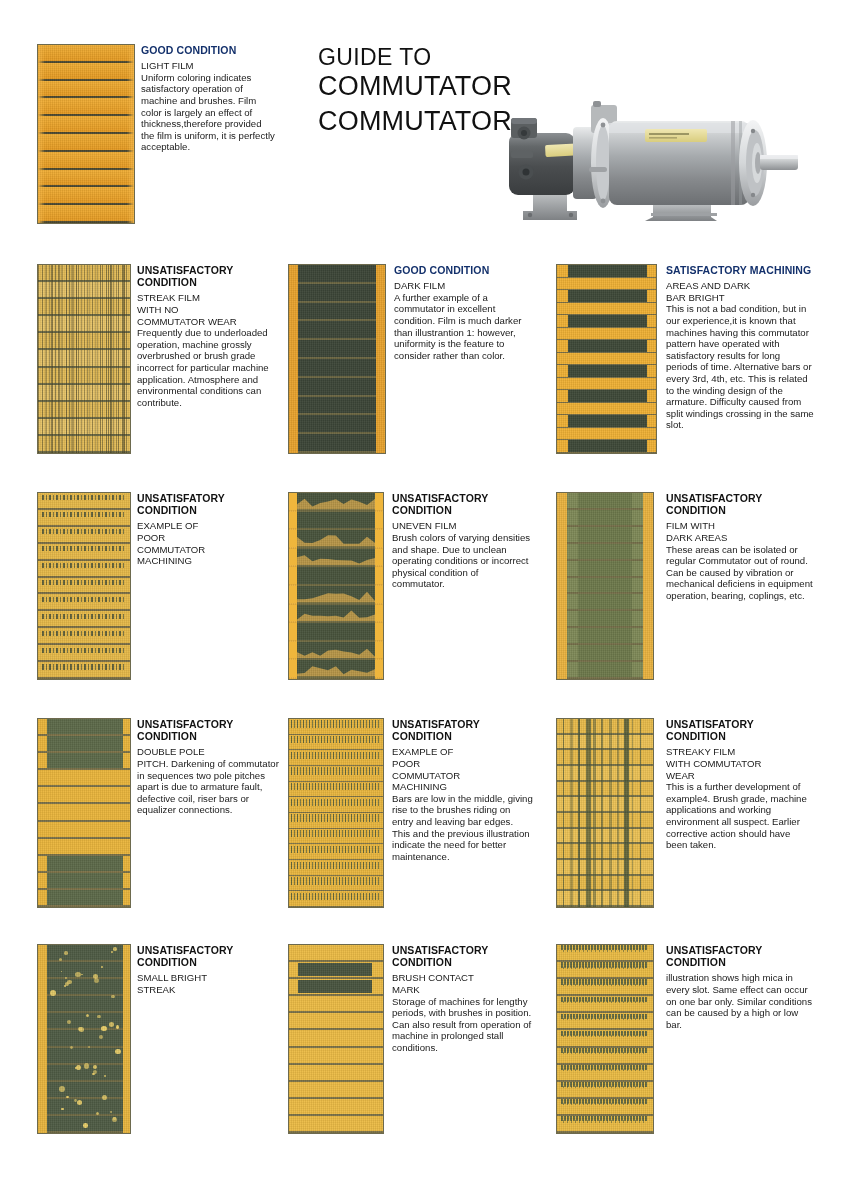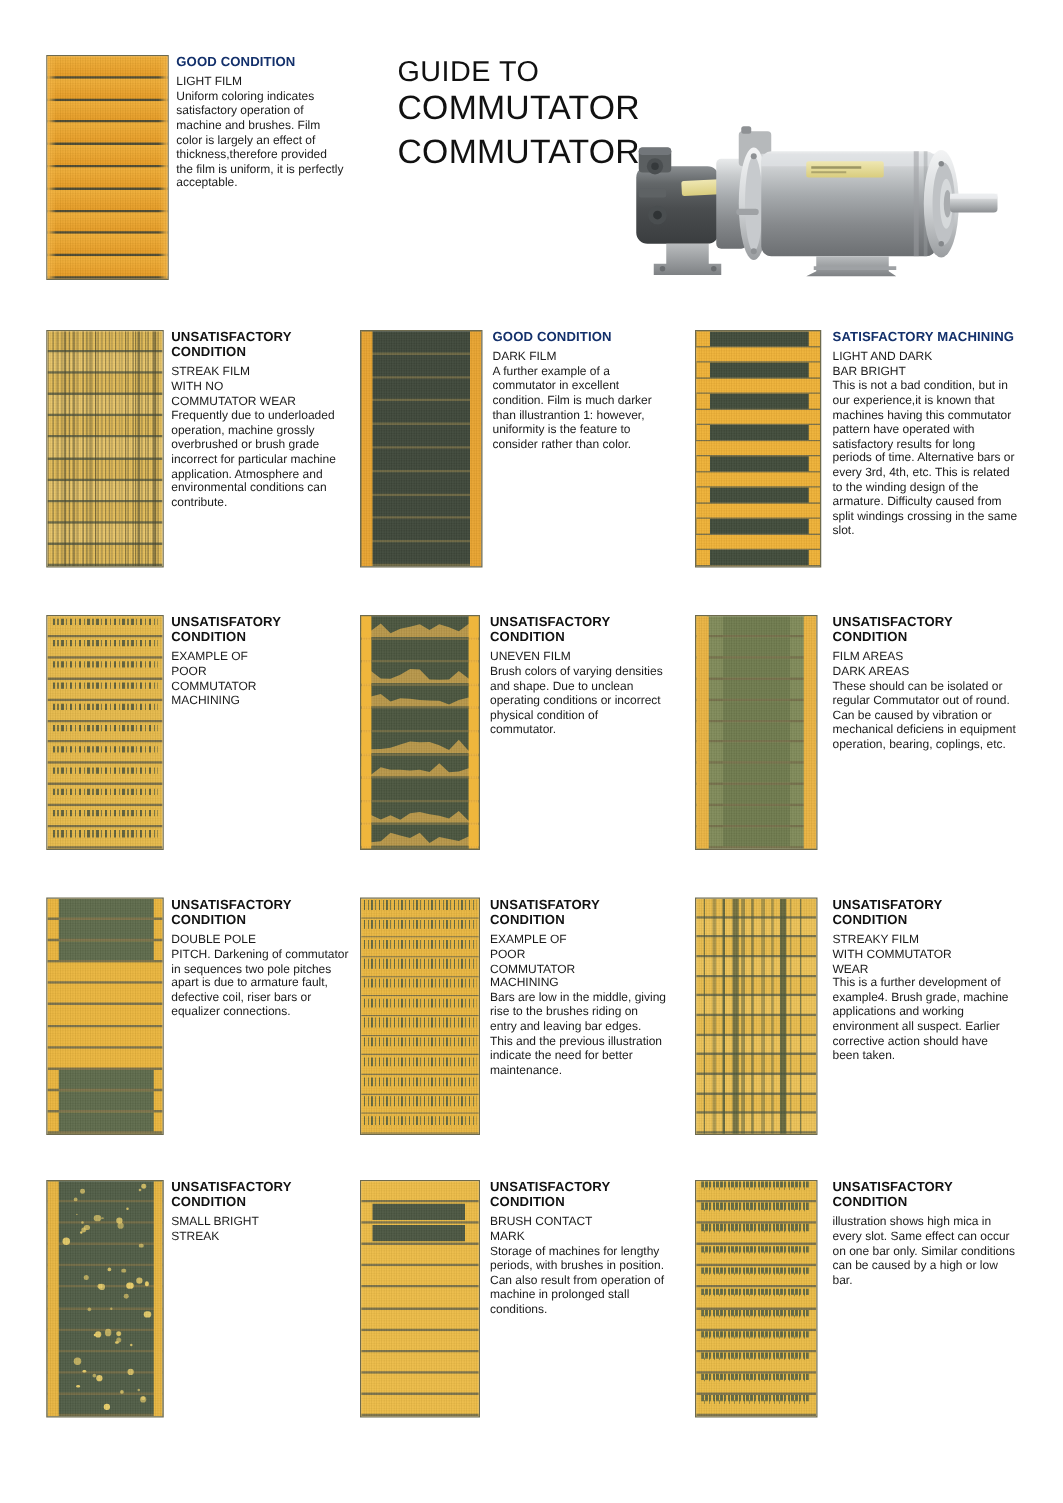--- a/index.html
+++ b/index.html
@@ -334,21 +334,21 @@
               <div style="position: absolute; left: 0px; top: 0px; bottom: 0px; width: 11%; background: rgb(239, 177, 53);"></div>
               <div style="position: absolute; right: 0px; top: 0px; bottom: 0px; width: 9%; background: rgb(239, 177, 53);"></div>
             </div>
           </div>
         <div class="noise"></div>
       </div>
     </div>
     <div class="txt" style="left:110px;width:148px;">
       <div class="head blue">SATISFACTORY MACHINING</div>
       <div class="sub">
-        <span class="cap">LIGHT AND DARK</span>
+        <span class="cap">AREAS AND DARK</span>
         <span class="cap">BAR BRIGHT</span>
       </div>
       <div class="body">This is not a bad condition, but in our experience,it is known that machines having this commutator pattern have operated with satisfactory results for long periods of time. Alternative bars or every 3rd, 4th, etc. This is related to the winding design of the armature. Difficulty caused from split windings crossing in the same slot.</div>
     </div>
   </div>
 
   <div class="card" style="left:37px;top:492px;width:245px;height:200px;">
     <div class="swatch" style="width:94px;height:188px;">
       <div class="sw" style="background:#e3b445;">
         <div class="bars" id="sw5">
@@ -497,24 +497,24 @@
             <div class="bar" style="background: linear-gradient(90deg, rgb(231, 179, 65) 0px, rgb(231, 179, 65) 9%, rgb(127, 138, 88) 9%, rgb(127, 138, 88) 22%, rgb(110, 122, 76) 22%, rgb(110, 122, 76) 78%, rgb(127, 138, 88) 78%, rgb(127, 138, 88) 91%, rgb(231, 179, 65) 91%, rgb(231, 179, 65) 100%); border-bottom: 2px solid rgb(117, 112, 74);"></div>
           </div>
         <div class="edgeL" style="background:#eab340;width:10%;"></div>
         <div class="edgeR" style="background:#eab340;width:10%;"></div>
         <div class="noise"></div>
       </div>
     </div>
     <div class="txt" style="left:110px;width:148px;">
       <div class="head">UNSATISFACTORY CONDITION</div>
       <div class="sub">
-        <span class="cap">FILM AREAS</span>
+        <span class="cap">FILM WITH</span>
         <span class="cap">DARK AREAS</span>
       </div>
-      <div class="body">These should can be isolated or regular Commutator out of round. Can be caused by vibration or mechanical deficiens in equipment operation, bearing, coplings, etc.</div>
+      <div class="body">These areas can be isolated or regular Commutator out of round. Can be caused by vibration or mechanical deficiens in equipment operation, bearing, coplings, etc.</div>
     </div>
   </div>
 
   <div class="card" style="left:37px;top:718px;width:245px;height:200px;">
     <div class="swatch" style="width:94px;height:190px;">
       <div class="sw" style="background:#e8b13a;">
         <div class="bars" id="sw8">
             <div class="bar" style="background: rgb(93, 106, 74); border-bottom: 2px solid rgb(124, 114, 73);">
               <div style="position: absolute; left: 0px; top: 0px; bottom: 0px; width: 10%; background: rgb(234, 181, 60);"></div>
               <div style="position: absolute; right: 0px; top: 0px; bottom: 0px; width: 8%; background: rgb(234, 181, 60);"></div>

